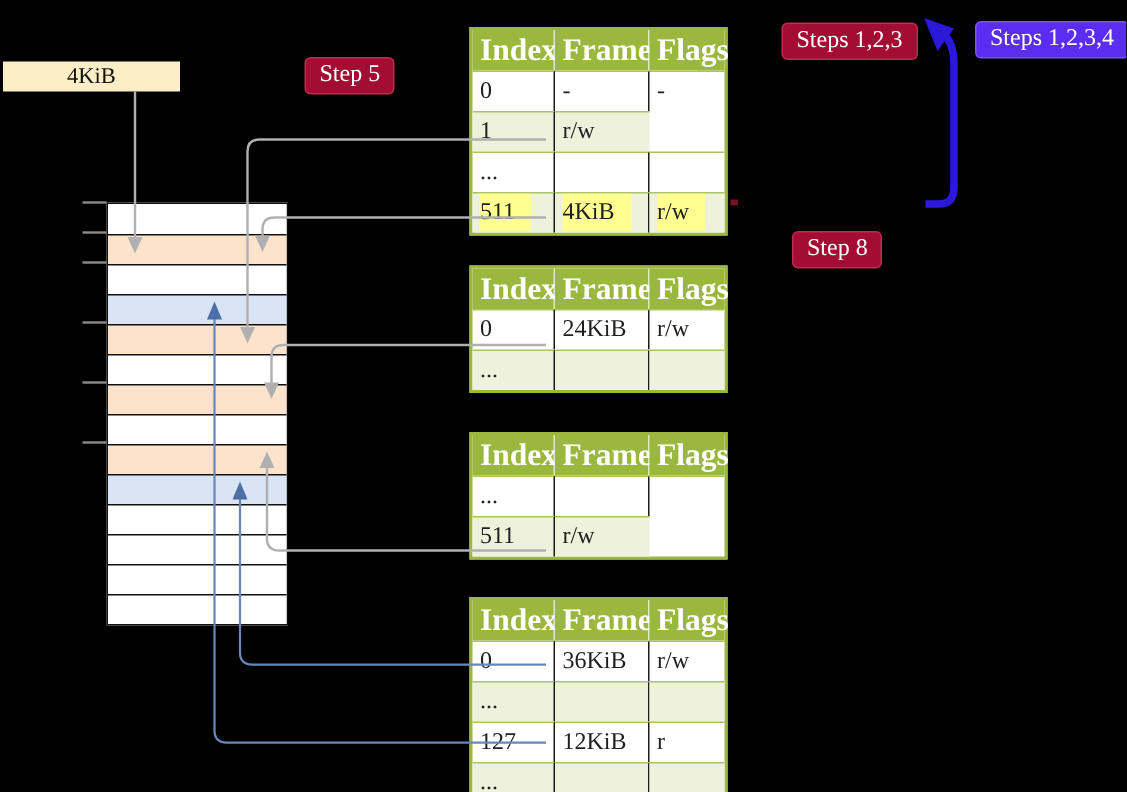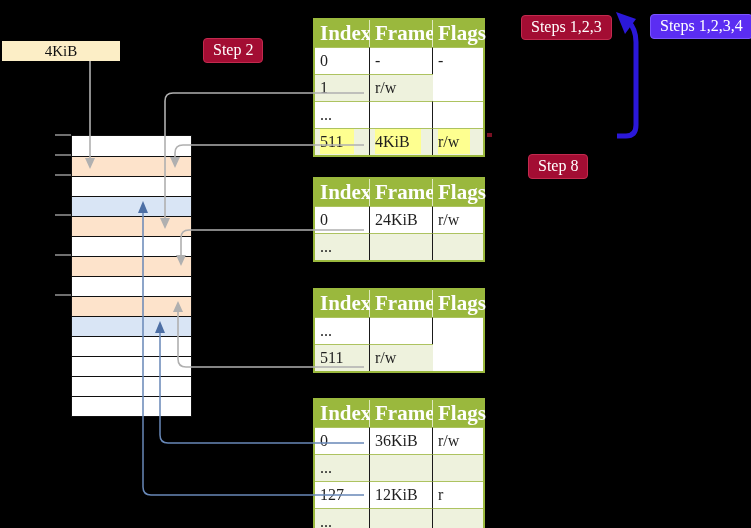--- a/index.html
+++ b/index.html
@@ -48,21 +48,21 @@
   
   #overlay{position:absolute;left:0;top:0;z-index:10;pointer-events:none;}
 </style>
 </head>
 <body>
 
 <div id="canvas">
 
   <div id="page-size-box">4KiB</div>
 
-  <div id="badge-step0" class="badge red">Step 2</div>
+  <div id="badge-step0" class="badge red">Step 5</div>
   <div id="badge-steps123" class="badge red">Steps 1,2,3</div>
   <div id="badge-steps1234" class="badge blue">Steps 1,2,3,4</div>
   <div id="badge-step4" class="badge red">Step 8</div>
 
   <div id="memory-strip">
       <div class="mrow white"></div>
       <div class="mrow peach"></div>
       <div class="mrow white"></div>
       <div class="mrow blue"></div>
       <div class="mrow peach"></div>

